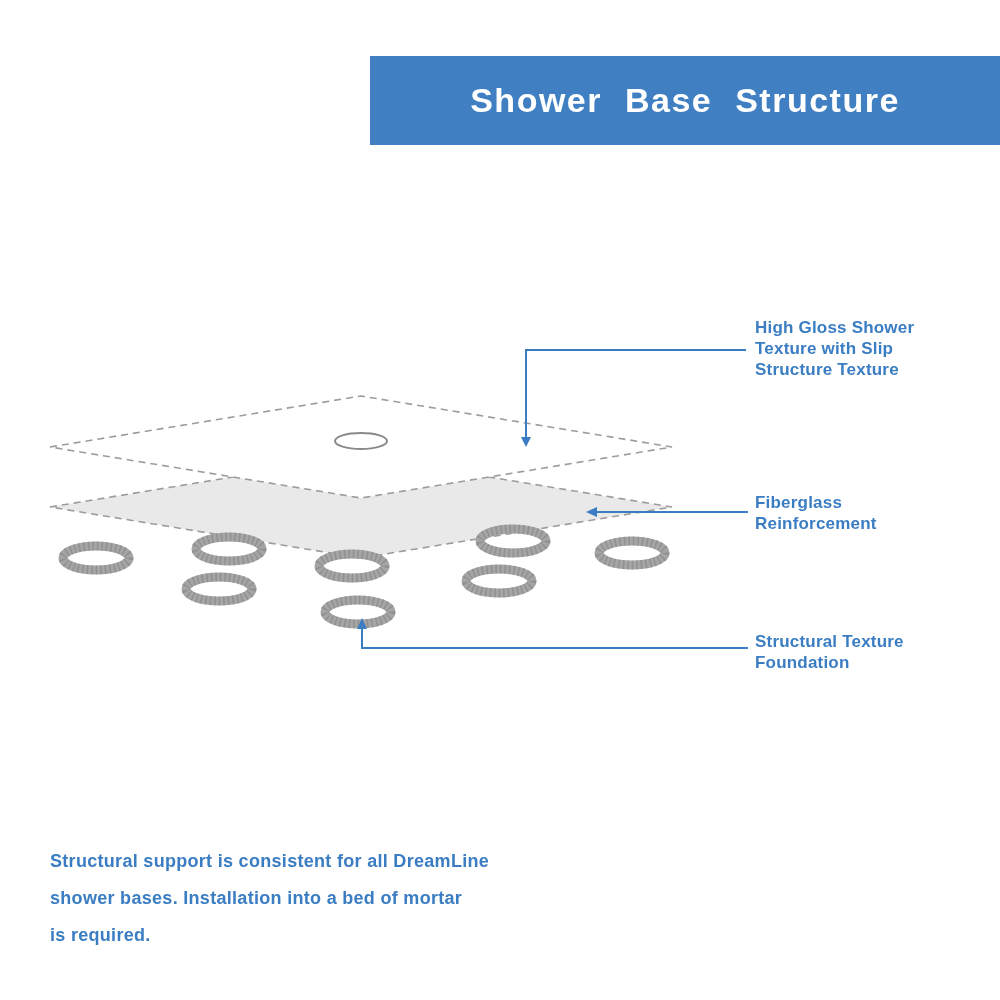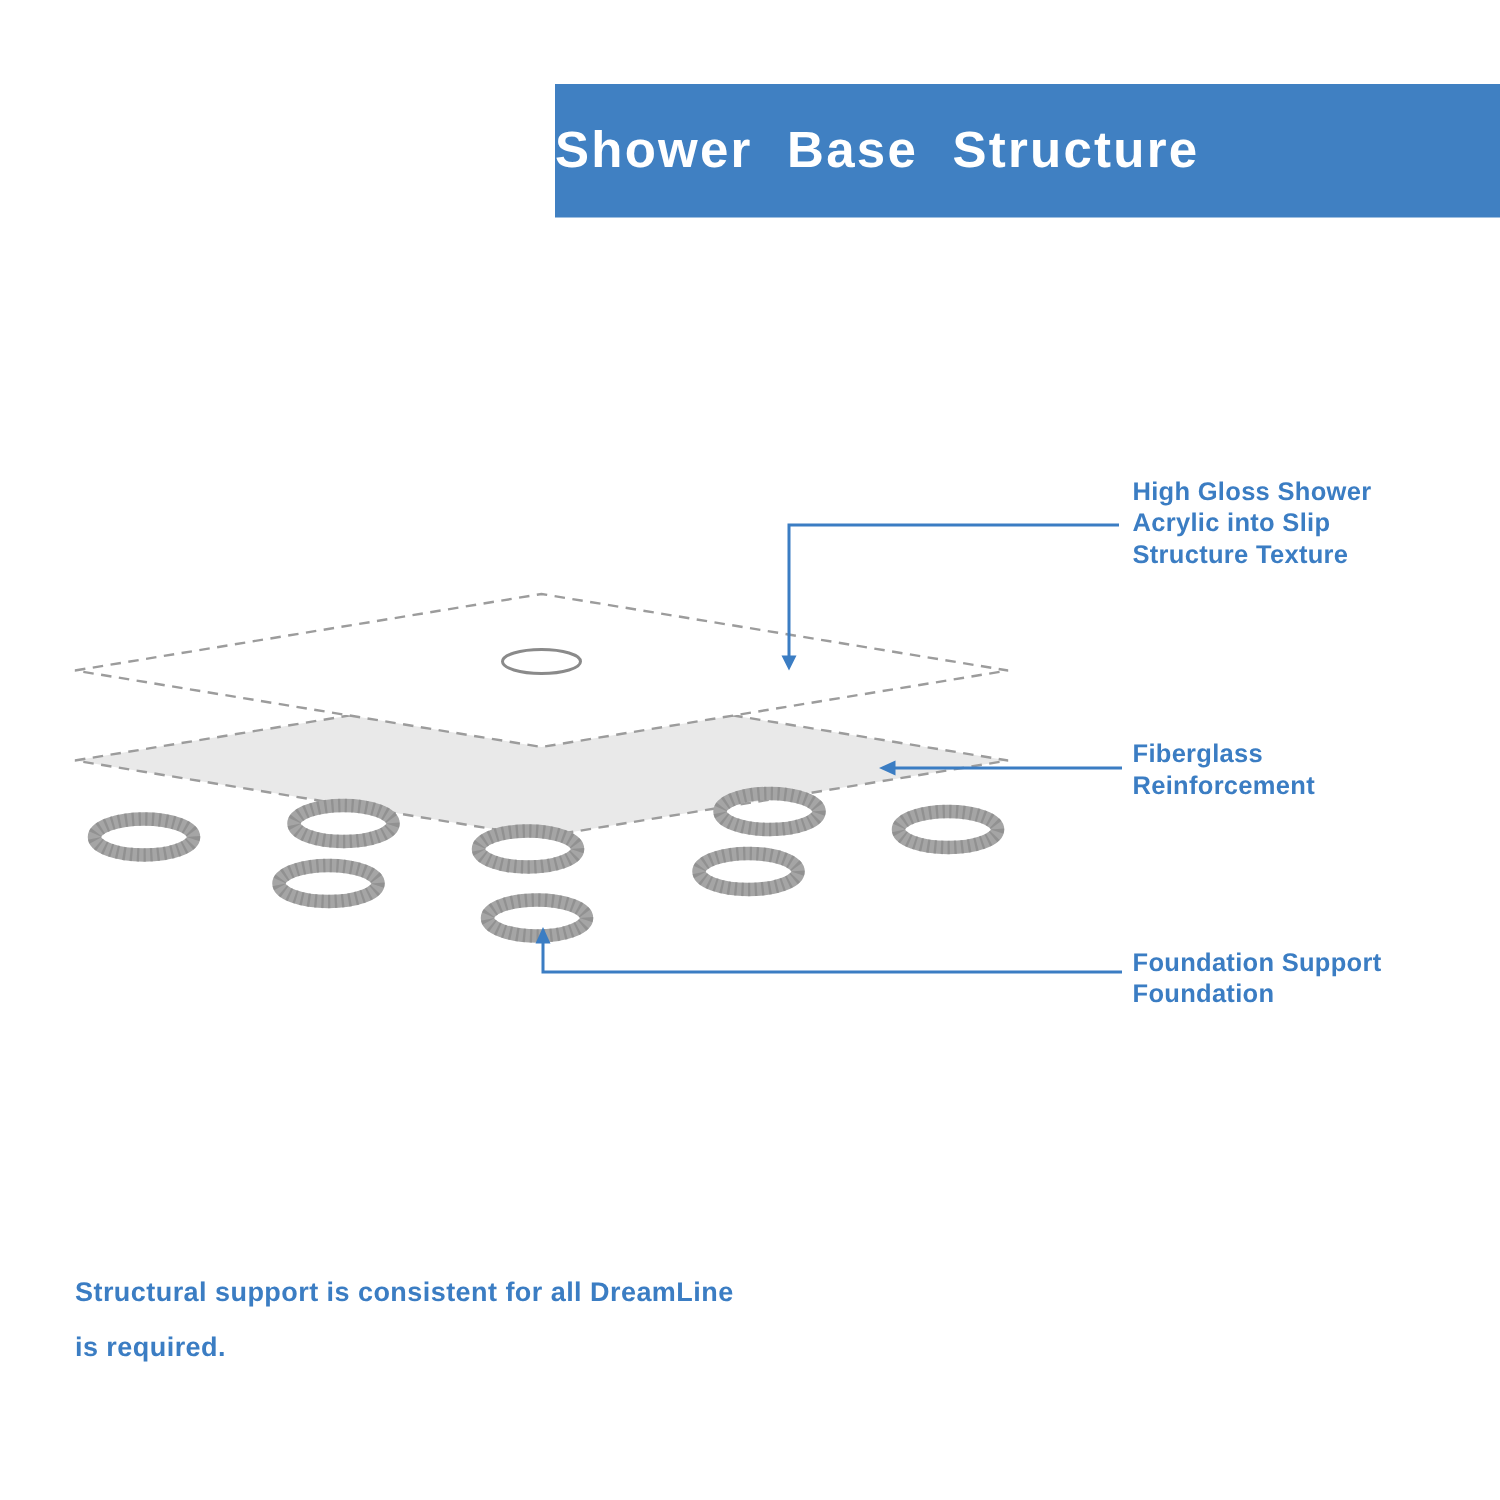--- a/index.html
+++ b/index.html
@@ -10,21 +10,21 @@
     font-family: "Liberation Sans", sans-serif;
     overflow: hidden;
   }
   .page { position: absolute; inset: 0; background: #ffffff; }
 
   .banner {
     position: absolute;
     left: 370px; top: 56px;
     width: 630px; height: 89px;
     background: var(--banner-blue, #4080c2);
-    display: flex; align-items: center; 
+    display: flex; align-items: center; justify-content: center;
   }
   .banner h1 {
     color: var(--banner-text, #ffffff);
     font-size: 34px;
     font-weight: bold;
     letter-spacing: 1.5px;
     word-spacing: 12px;
     white-space: nowrap;
   }
 
@@ -137,32 +137,33 @@
       <polygon class="connector-arrow" points="597,507 597,517 586,512"></polygon>
     </g>
     <g>
       <polyline class="connector" points="748,648 362,648 362,628"></polyline>
       <polygon class="connector-arrow" points="357,629 367,629 362,618"></polygon>
     </g>
   </svg>
 
   <div class="callout callout-acrylic">
     <div>High Gloss Shower</div>
-    <div>Acrylic into Slip</div>
+    <div>Texture with Slip</div>
     <div>Structure Texture</div>
   </div>
 
   <div class="callout callout-fiberglass">
     <div>Fiberglass</div>
     <div>Reinforcement</div>
   </div>
 
   <div class="callout callout-support">
-    <div>Foundation Support</div>
+    <div>Structural Texture</div>
     <div>Foundation</div>
   </div>
 
   <div class="footer-note">
     <div>Structural support is consistent for all DreamLine</div>
+    <div>shower bases. Installation into a bed of mortar</div>
     <div>is required.</div>
   </div>
 
 </div>
 
 </body></html>

